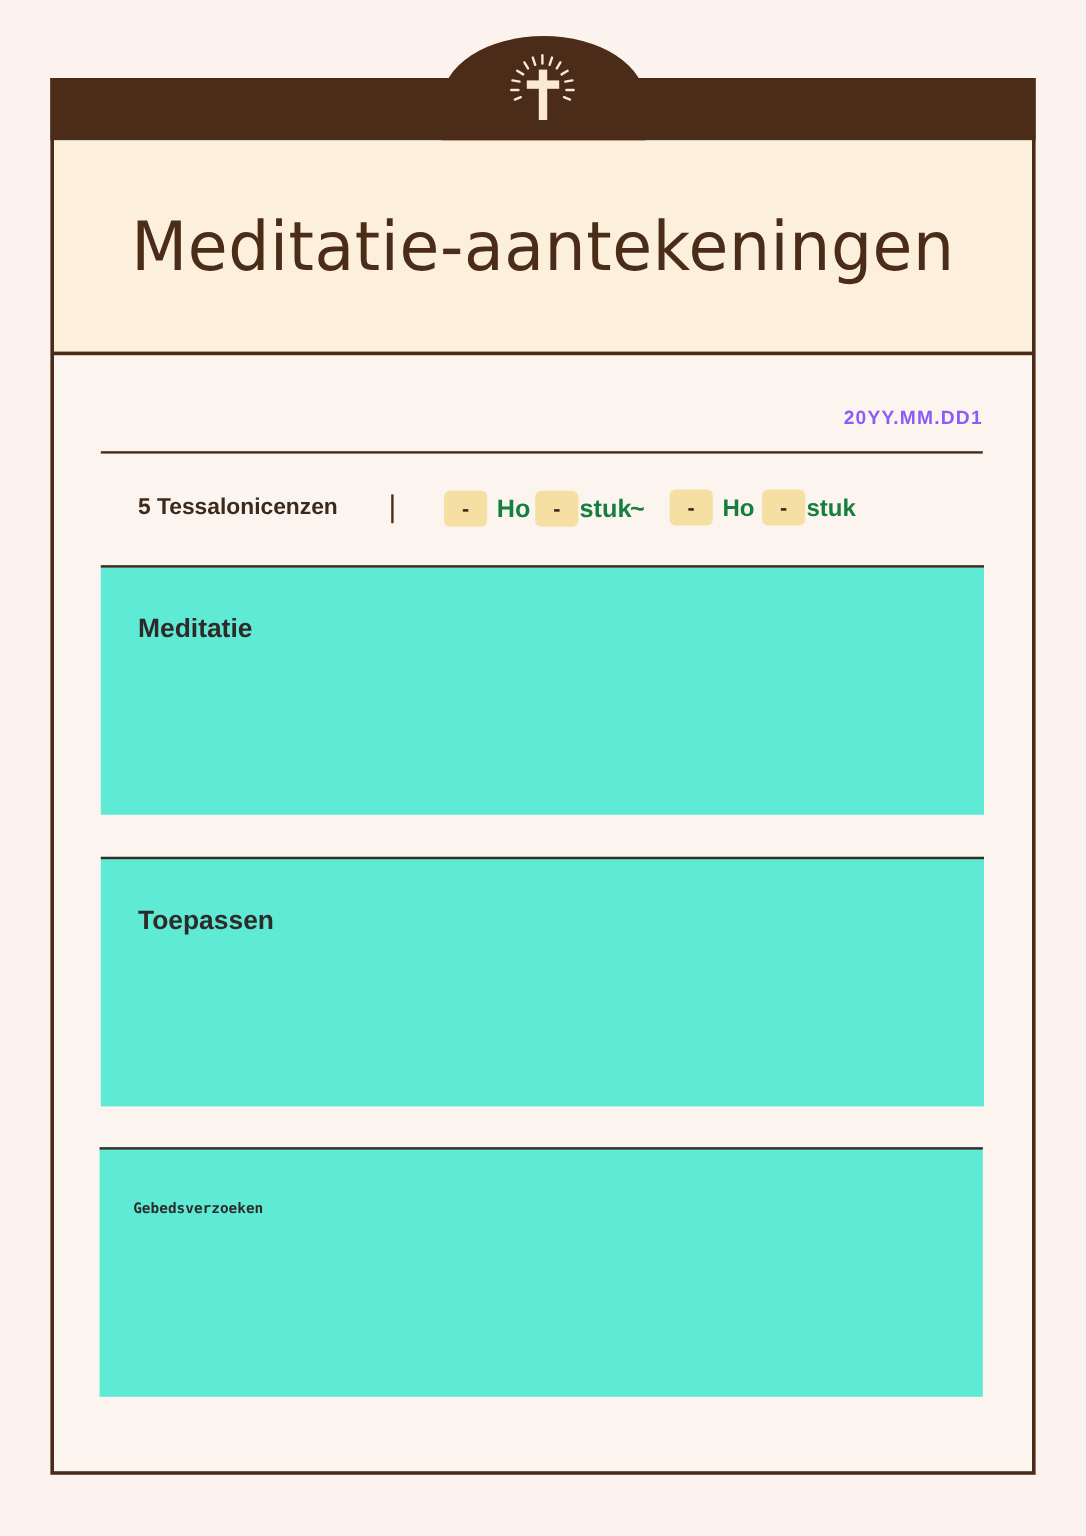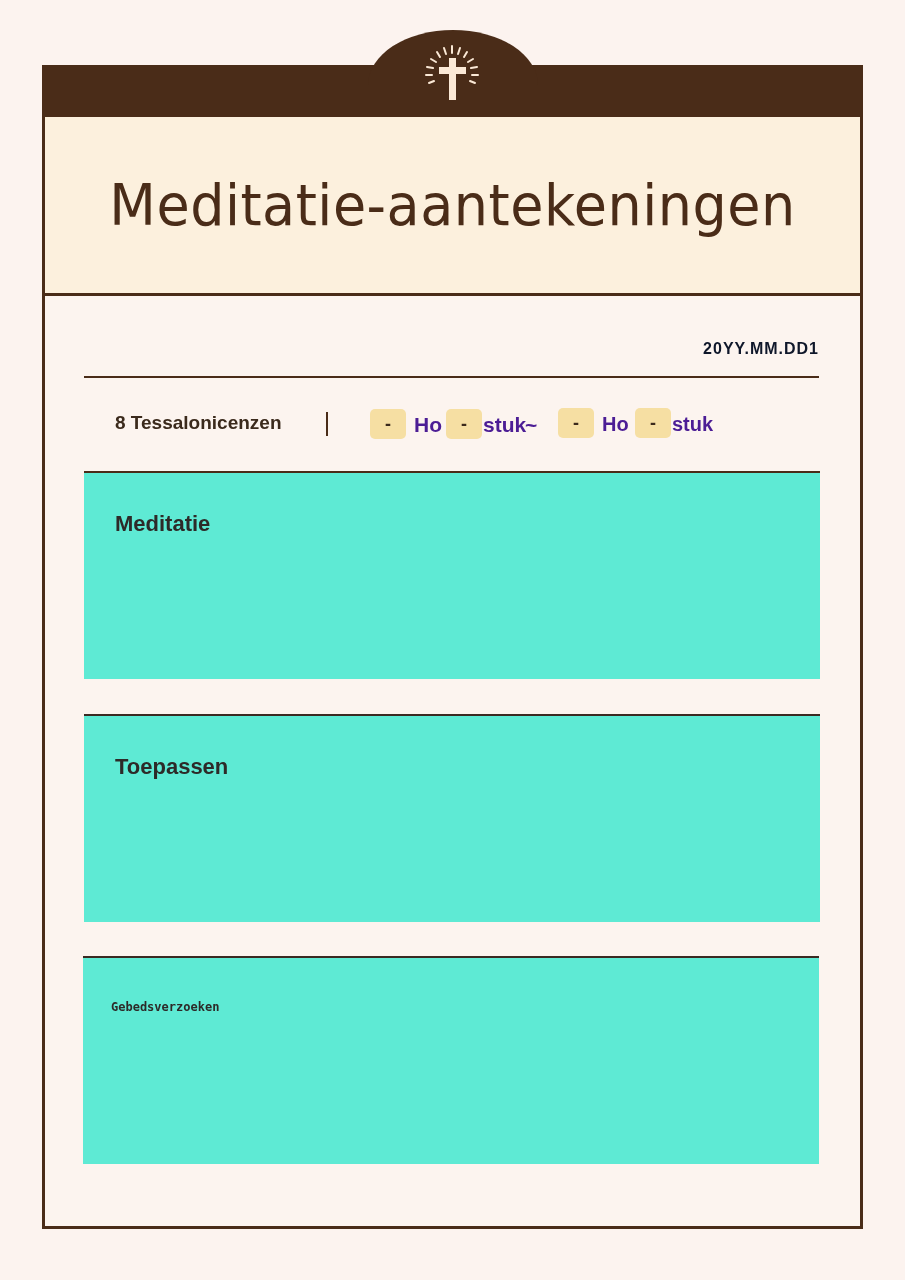--- a/index.html
+++ b/index.html
@@ -51,21 +51,21 @@
       font-weight: normal;
       transform: scaleY(1.05);
     }
     .date {
       position: absolute;
       right: 86px; top: 340px;
       font-family: "Liberation Sans", sans-serif;
       font-weight: bold;
       font-size: 16px;
       letter-spacing: 1px;
-      color: #0f172a;
+      color: #8b5cf6;
     }
     .hr {
       position: absolute;
       height: 2px;
       background: #4a2c18;
     }
     .scripture-row {
       position: absolute;
       left: 84px; top: 400px;
       width: 735px; height: 50px;
@@ -78,21 +78,21 @@
     }
     .divider-bar {
       position: absolute; left: 242px; top: 12px;
       width: 2px; height: 24px;
       background: #4a2c18;
     }
     .chapter {
       position: absolute; top: 13px;
       font-family: "Liberation Sans", sans-serif;
       font-weight: bold; font-size: 21px;
-      color: #4c1d95;
+      color: #15803d;
       white-space: nowrap;
     }
     .chip {
       position: absolute;
       width: 36px; height: 30px;
       background: #f6dfa3;
       border-radius: 5px;
       font-family: "Liberation Sans", sans-serif;
       font-weight: bold;
       font-size: 18px;
@@ -142,21 +142,21 @@
 
 <div class="title-band">
   <h1 class="page-title">Meditatie-aantekeningen</h1>
 </div>
 
 <div class="date">20YY.MM.DD1</div>
 
 <div class="hr" style="left:84px; top:376px; width:735px;"></div>
 
 <div class="scripture-row">
-  <span class="book">8 Tessalonicenzen</span>
+  <span class="book">5 Tessalonicenzen</span>
   <span class="divider-bar"></span>
 
   <span class="chip" style="left:286px; top:9px;">-</span>
   <span class="chapter" style="left:330px;">Ho</span>
   <span class="chip" style="left:362px; top:9px;">-</span>
   <span class="chapter" style="left:399px;">stuk</span>
   <span class="chapter" style="left:441px;">~</span>
 
   <span class="chip" style="left:474px; top:8px;">-</span>
   <span class="chapter" style="left:518px; font-size:20px;">Ho</span>

